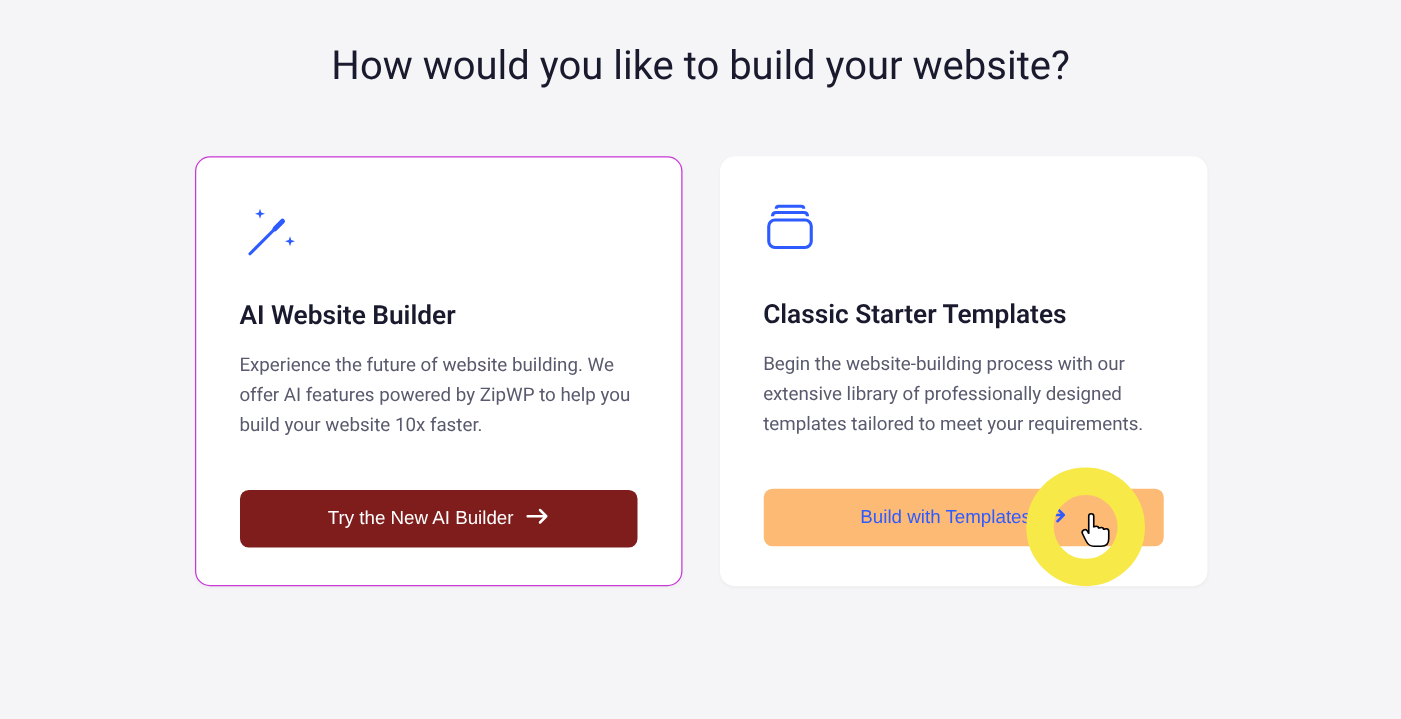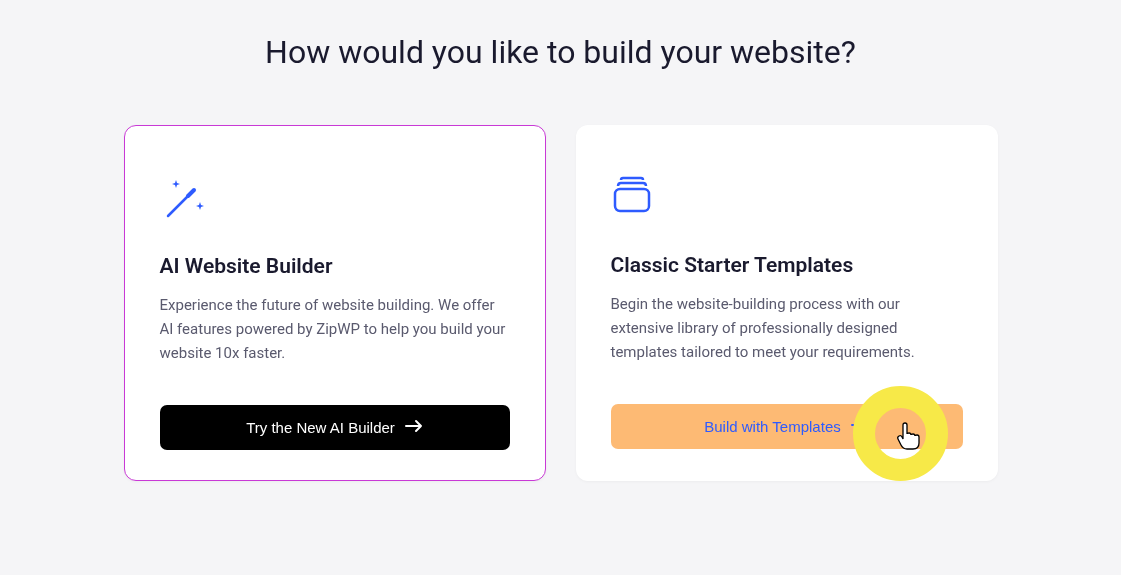--- a/index.html
+++ b/index.html
@@ -27,22 +27,22 @@
       margin: 0 auto 50px;
     }
     .cards {
       display: flex;
       justify-content: center;
       gap: 30px;
     }
     .card {
       background: #ffffff;
       border-radius: 12px;
-      padding: 48px 35px 30px;
-      width: 422px;
+      padding: 35px 35px 30px;
+      width: 390px;
       box-shadow: 0 1px 3px rgba(0,0,0,0.04);
       position: relative;
     }
     .card.selected {
       border: 1.5px solid #c939d6;
     }
     .card-icon {
       margin-bottom: 30px;
       height: 50px;
     }
@@ -65,21 +65,21 @@
       gap: 10px;
       width: 100%;
       padding: 14px 20px;
       border-radius: 7px;
       font-size: 15px;
       font-weight: 500;
       cursor: pointer;
       border: none;
     }
     .btn-primary {
-      background: #000000;
+      background: #7f1d1d;
       color: #ffffff;
       text-align: right;
     }
     .btn-secondary {
       background: #fdba74;
       color: #2e5bff;
     }
     .arrow-svg {
       display: inline-block;
       vertical-align: middle;

